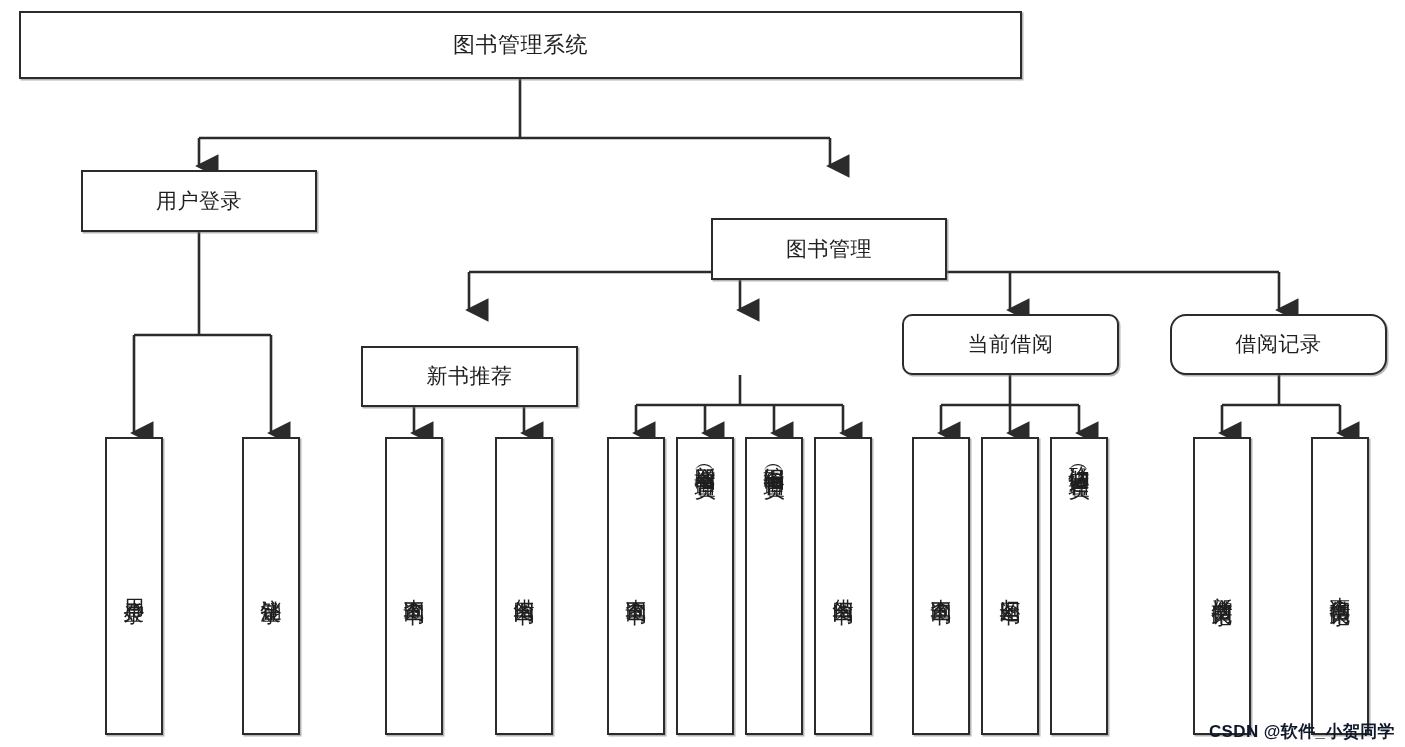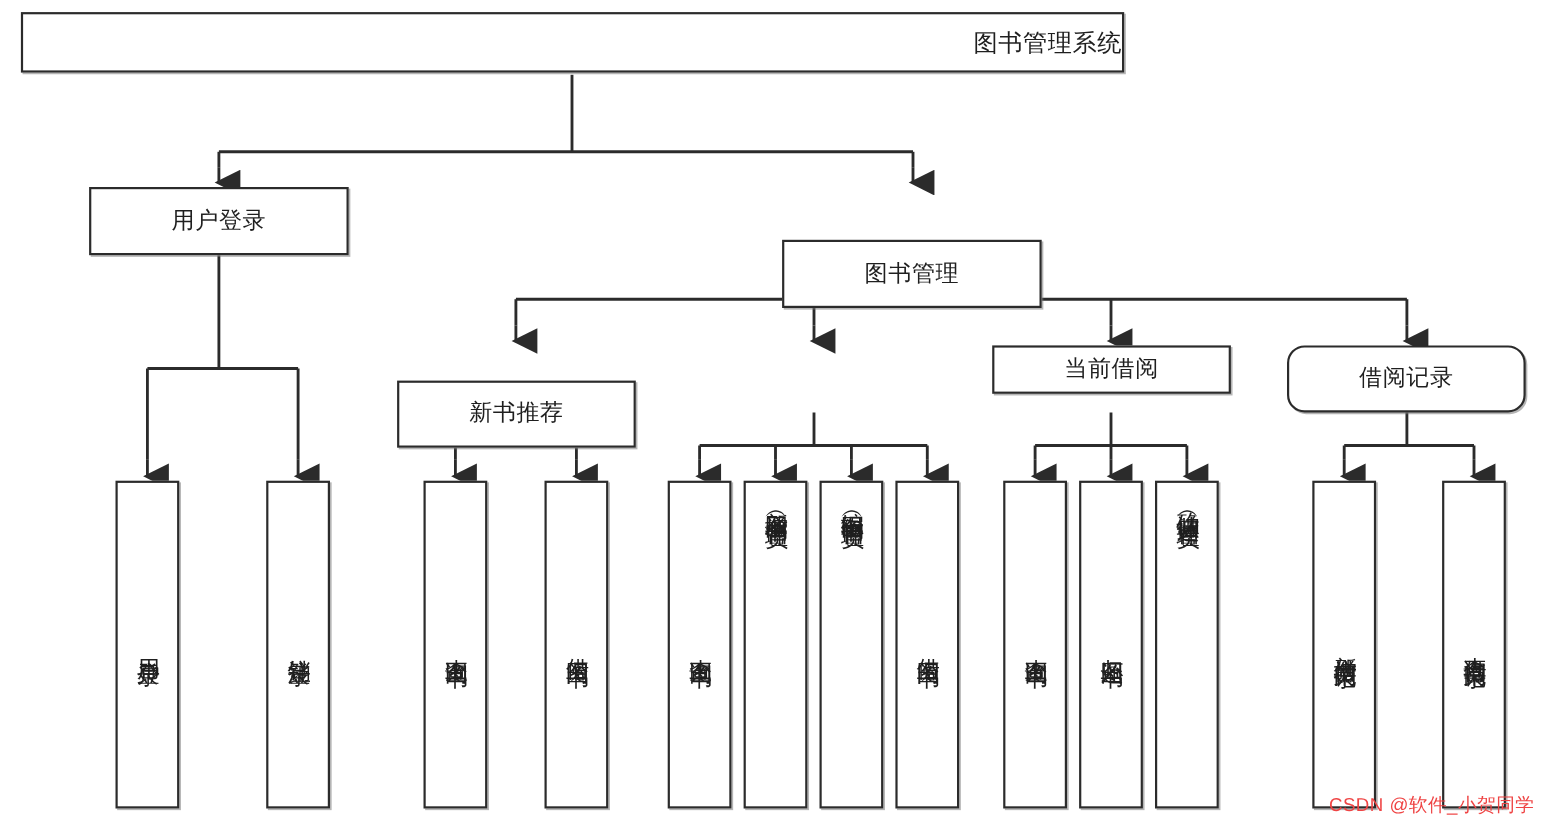--- a/index.html
+++ b/index.html
@@ -64,24 +64,25 @@
   }
   
   .node.leaf.short { padding-top: 0; align-items: center; }
 
   
   #watermark {
     position: absolute;
     right: 10px;
     bottom: 4px;
     font-size: 17px;
-    color: #ef4444;
+    color: #0f172a;
     letter-spacing: 0.4px;
     white-space: nowrap;
     user-select: none;
+    font-weight: bold;
   }
 </style>
 </head>
 <body>
 
 <div id="canvas">
 
   <svg id="edges" viewBox="0 0 1405 747" width="1405" height="747" aria-hidden="true">
     <defs>
       <marker id="arrow" viewBox="0 0 12 12" refX="6" refY="10" markerWidth="9" markerHeight="11" orient="auto-start-reverse">
@@ -144,35 +145,35 @@
 
       <path d="M1279,375 L1279,405"></path>
       <path d="M1222,405 L1340,405"></path>
       <path d="M1222,405 L1222,418"></path>
       <path d="M1222,418 L1222,433" marker-end="url(#arrow)"></path>
       <path d="M1340,405 L1340,418"></path>
       <path d="M1340,418 L1340,433" marker-end="url(#arrow)"></path>
     </g>
   </svg>
 
-  <div class="node root" style="left:19px; top:11px; width:1003px; height:55px;justify-content:flex-end;">
+  <div class="node root" style="left:19px; top:11px; width:1003px; height:68px;">
     <span class="label">图书管理系统</span>
   </div>
 
   <div class="node" style="left:81px; top:170px; width:236px; height:62px;">
     <span class="label">用户登录</span>
   </div>
   <div class="node" style="left:711px; top:170px; width:236px; height:62px;margin-top:48px;">
     <span class="label">图书管理</span>
   </div>
 
   <div class="node" style="left:361px; top:314px; width:217px; height:61px;margin-top:32px;">
     <span class="label">新书推荐</span>
   </div>
-  <div class="node" style="left:902px; top:314px; width:217px; height:44px;">
+  <div class="node" style="left:902px; top:314px; width:217px; height:61px;border-radius:10px;">
     <span class="label">当前借阅</span>
   </div>
   <div class="node" style="left:1170px; top:314px; width:217px; height:61px;border-radius:16px;">
     <span class="label">借阅记录</span>
   </div>
 
   <div class="node leaf short" style="left:105px; top:437px; width:58px; height:298px;">
     <span class="label">用户登录</span>
   </div>
   <div class="node leaf short" style="left:242px; top:437px; width:58px; height:298px;">

